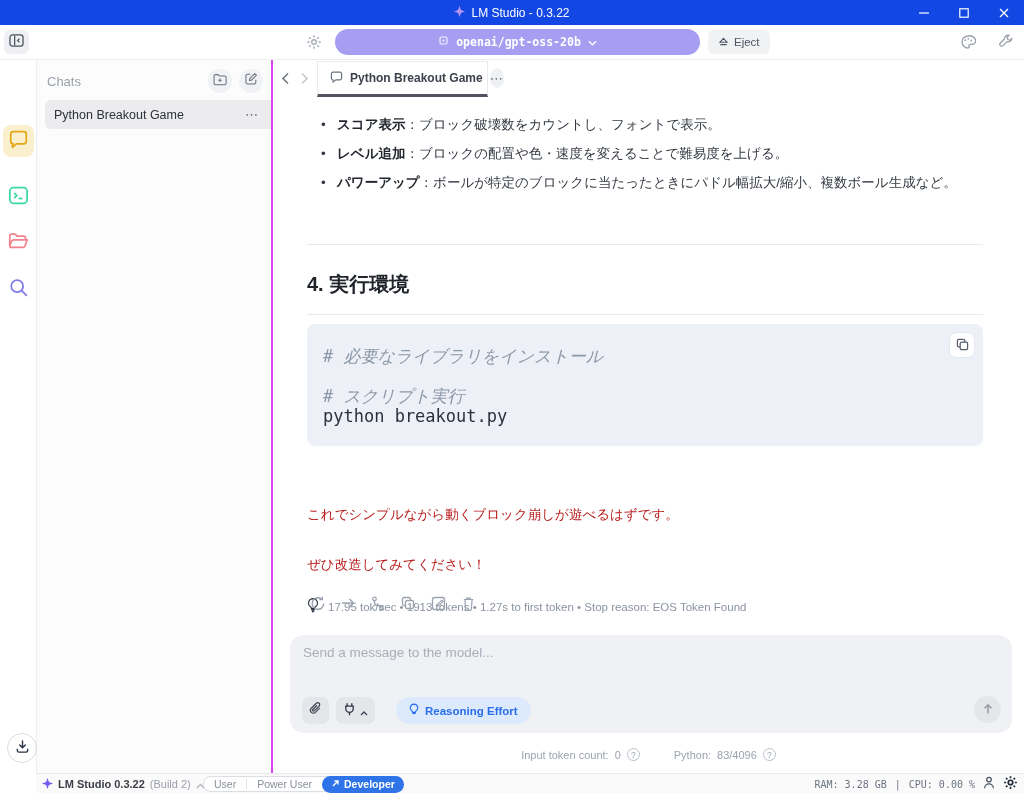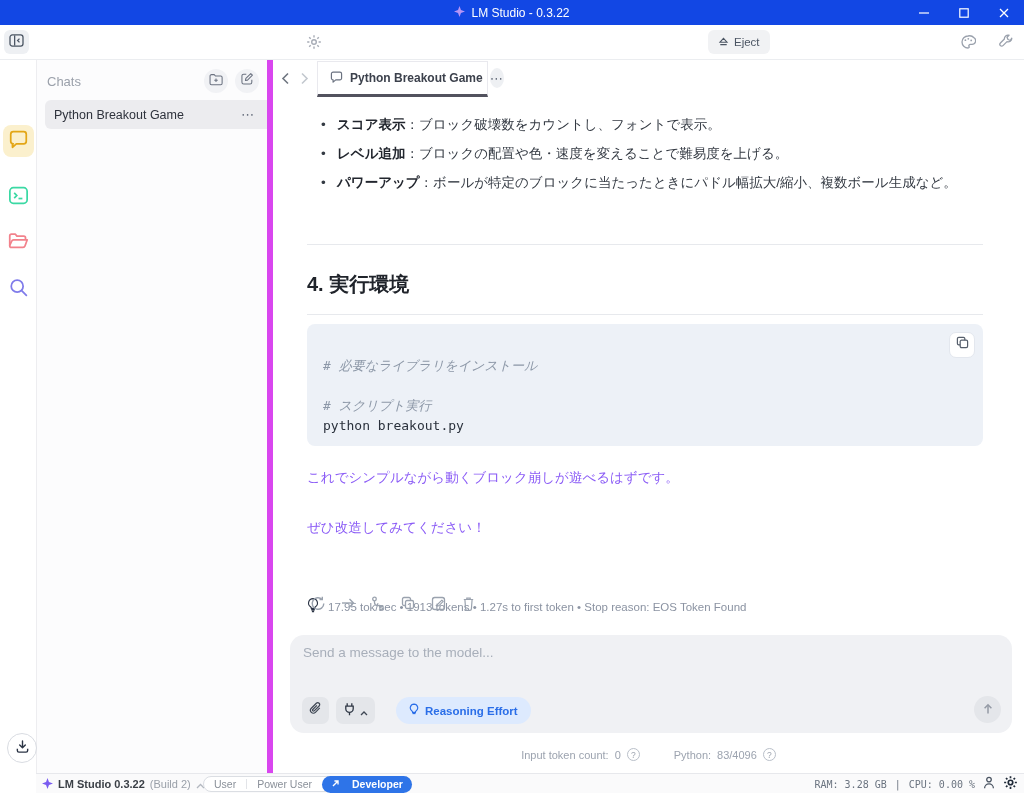--- a/index.html
+++ b/index.html
@@ -21,21 +21,21 @@
   .eject-btn { position:absolute; left:708px; top:5px; height:24px; padding:0 10px; background:#f1f2f4; border-radius:6px; display:flex; align-items:center; gap:5px; font-size:11.5px; color:#4b5563; }
   .tb-right-icon { position:absolute; top:9px; }
 
   
   .rail { position:absolute; top:60px; left:0; width:37px; bottom:20px; background:#fff; border-right:1px solid #ededf0; }
   .rail-item { position:absolute; left:3px; width:31px; height:32px; display:flex; align-items:center; justify-content:center; border-radius:8px; cursor:pointer; }
   .rail-item.active { background:#fbf0cd; }
   .rail-download { position:absolute; left:7px; top:673px; width:30px; height:30px; border:1px solid #d9dce2; border-radius:50%; display:flex; align-items:center; justify-content:center; }
 
   
-  .chats { position:absolute; top:60px; left:37px; width:236px; bottom:20px; background:#fcfcfd; border-right:6px solid #d946ef; }
+  .chats { position:absolute; top:60px; left:37px; width:236px; bottom:20px; background:#fcfcfd; border-right:2px solid #d946ef; }
   .chats-header { position:absolute; top:8px; left:10px; right:8px; height:26px; display:flex; align-items:center; }
   .chats-title { font-size:13px; color:#9ba1ab; flex:1; }
   .chats-hbtn { width:24px; height:24px; border-radius:50%; background:#f1f2f5; display:flex; align-items:center; justify-content:center; margin-left:7px; }
   .chat-item { position:absolute; top:40px; left:8px; right:0; height:29px; background:#ececef; border-radius:6px 0 0 6px; display:flex; align-items:center; padding:0 12px 0 9px; }
   .chat-item-label { flex:1; font-size:12.5px; color:#2e323c; white-space:nowrap; overflow:hidden; }
   .more-glyph { color:#6b7280; font-size:13px; letter-spacing:1px; }
 
   
   .main { position:absolute; top:60px; left:273px; right:0; bottom:20px; background:#fff; }
   .tabbar { position:absolute; top:0; left:0; right:0; height:37px; }
@@ -44,25 +44,25 @@
   .tab-label { font-size:12px; font-weight:700; color:#3c414c; flex:1; white-space:nowrap; }
   .tab-more { width:20px; height:20px; border-radius:50%; background:#eef0f3; display:flex; align-items:center; justify-content:center; }
 
   .content { position:absolute; left:34px; width:676px; top:37px; }
   .bullets { position:absolute; top:13px; left:14px; right:0; }
   .bullet-row { display:flex; line-height:29px; font-size:13.5px; color:#343a43; white-space:nowrap; }
   .bullet-mark { width:16px; color:#343a43; }
   .bullet-label { font-weight:700; color:#22262e; }
   .hr { position:absolute; left:0; right:0; border-top:1px solid #e7e9ed; }
   .h2 { position:absolute; top:174px; left:0; font-size:20px; font-weight:700; color:#20242b; }
-  .codeblock { position:absolute; top:227px; left:0; right:0; height:122px; background:#edf1f7; border-radius:8px; padding:32px 16px; font-family:"DejaVu Sans Mono","Liberation Mono",monospace; font-size:13px; line-height:20px; color:#2a313c; }
+  .codeblock { position:absolute; top:227px; left:0; right:0; height:122px; background:#edf1f7; border-radius:8px; padding:22px 16px; font-family:"DejaVu Sans Mono","Liberation Mono",monospace; font-size:17px; line-height:20px; color:#2a313c; }
   .code-comment { color:#8d98a8; font-style:italic; }
   .code-blank { height:20px; }
   .copy-btn { position:absolute; top:8px; right:8px; width:26px; height:26px; background:#fff; border:1px solid #e3e7ee; border-radius:7px; display:flex; align-items:center; justify-content:center; }
-  .para { position:absolute; left:0; font-size:13.5px; color:#8b5cf6; white-space:nowrap; }
+  .para { position:absolute; left:0; font-size:13.5px; color:#b91c1c; white-space:nowrap;margin-top:37px; }
   .stats-row { position:absolute; top:457px; left:0; display:flex; align-items:center; gap:9px;margin-top:43px; }
   .stats-text { font-size:11.5px; color:#8b93a2; }
   .actions-row { position:absolute; top:497px; left:2px; display:flex; align-items:center; gap:12px; }
   .action-btn { width:18px; height:18px; display:flex; align-items:center; justify-content:center; }
 
   
   .composer { position:absolute; left:17px; top:575px; width:722px; height:98px; background:#f0f1f4; border-radius:14px; }
   .composer textarea { position:absolute; top:10px; left:13px; right:50px; height:38px; background:transparent; border:none; outline:none; resize:none; font-family:"Liberation Sans","DejaVu Sans",sans-serif; font-size:13.5px; color:#a16207; }
   .composer textarea::placeholder { color:#a8afba; }
   .composer-row { position:absolute; left:12px; bottom:9px; display:flex; align-items:center; gap:7px; }
@@ -75,21 +75,21 @@
   .tokens-gap { width:22px; }
 
   
   .statusbar { position:absolute; bottom:0; left:0; right:0; height:20px; background:#fafafb; border-top:1px solid #e7e8ec;margin-left:36px; }
   .sb-left { position:absolute; left:6px; top:0; height:20px; display:flex; align-items:center; gap:5px; }
   .sb-app { font-size:11px; font-weight:700; color:#3a3f46; }
   .sb-build { font-size:11px; color:#9aa0a9; }
   .mode-group { position:absolute; left:167px; top:2px; height:16px; display:flex; align-items:center; background:#fff; border:1px solid #dbdee3; border-radius:9px; }
   .mode-item { font-size:10.5px; color:#8a9099; padding:0 10px; height:28px; display:flex; align-items:center; }
   .mode-sep { width:1px; height:10px; background:#e2e4e8; }
-  .mode-active { background:#2e74e8; color:#fff; font-weight:700; border-radius:9px; height:17px; margin:-1px -1px -1px 0; padding:0 9px; display:flex; align-items:center; gap:12px; font-size:10.5px; }
+  .mode-active { background:#2e74e8; color:#fff; font-weight:700; border-radius:9px; height:17px; margin:-1px -1px -1px 0; padding:0 9px; display:flex; align-items:center; gap:4px; font-size:10.5px; }
   .sb-right { position:absolute; right:6px; top:0; height:20px; display:flex; align-items:center; gap:8px; }
   .sb-mono { font-family:"DejaVu Sans Mono","Liberation Mono",monospace; font-size:10px; color:#6b7480; }
 </style>
 </head>
 <body>
 
 <div class="window">
 
   <div class="titlebar">
     <div class="titlebar-title">
@@ -124,20 +124,30 @@
             <line x1="6" y1="1.5" x2="6" y2="12.5" stroke="#4b5563" stroke-width="1.4"></line>
             <polyline points="11.2,5 9.2,7 11.2,9" fill="none" stroke="#4b5563" stroke-width="1.4"></polyline>
           </svg></span>
     </div>
     <div class="toolbar-gear"><svg width="16" height="16" viewBox="0 0 16 16">
           <g stroke="#a6abb5" stroke-width="1.4" fill="none">
             <circle cx="8" cy="8" r="2.3"></circle>
             <path d="M8 1.2v2.2M8 12.6v2.2M1.2 8h2.2M12.6 8h2.2M3.2 3.2l1.5 1.5M11.3 11.3l1.5 1.5M12.8 3.2l-1.5 1.5M4.7 11.3l-1.5 1.5"></path>
           </g>
         </svg></div>
+    <div class="model-pill">
+      <span><svg width="11" height="11" viewBox="0 0 12 12">
+            <rect x="2.2" y="2.2" width="7.6" height="7.6" rx="1.6" fill="none" stroke="rgba(255,255,255,.85)" stroke-width="1.3"></rect>
+            <rect x="5" y="5" width="2" height="2" fill="rgba(255,255,255,.85)"></rect>
+          </svg></span>
+      <span>openai/gpt-oss-20b</span>
+      <span><svg width="9" height="6" viewBox="0 0 10 6">
+            <polyline points="1,1 5,5 9,1" fill="none" stroke="#fff" stroke-width="1.5"></polyline>
+          </svg></span>
+    </div>
     <div class="eject-btn">
       <span><svg width="11" height="11" viewBox="0 0 12 12">
             <path d="M2.2 6.8L6 2.6l3.8 4.2z" fill="none" stroke="#4b5563" stroke-width="1.2"></path>
             <line x1="2.5" y1="9.4" x2="9.5" y2="9.4" stroke="#4b5563" stroke-width="1.4"></line>
           </svg></span>
       <span>Eject</span>
     </div>
     <div class="tb-right-icon" style="left:960px;"><svg width="16" height="16" viewBox="0 0 16 16">
           <path d="M8 2a6 6 0 1 0 0 12c1.1 0 1.5-.8 1-1.6-.5-1 .2-2 1.4-2H12a3.6 3.6 0 0 0 2-6.6A6 6 0 0 0 8 2z" fill="none" stroke="#9aa1ac" stroke-width="1.3"></path>
           <circle cx="5.4" cy="6.2" r=".9" fill="#9aa1ac"></circle>

